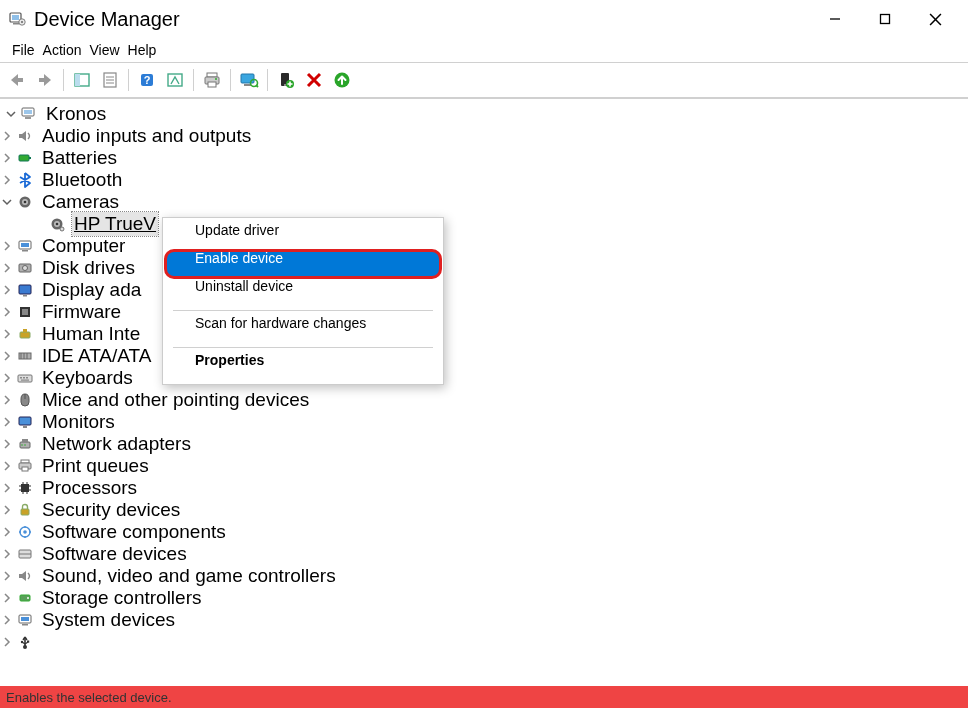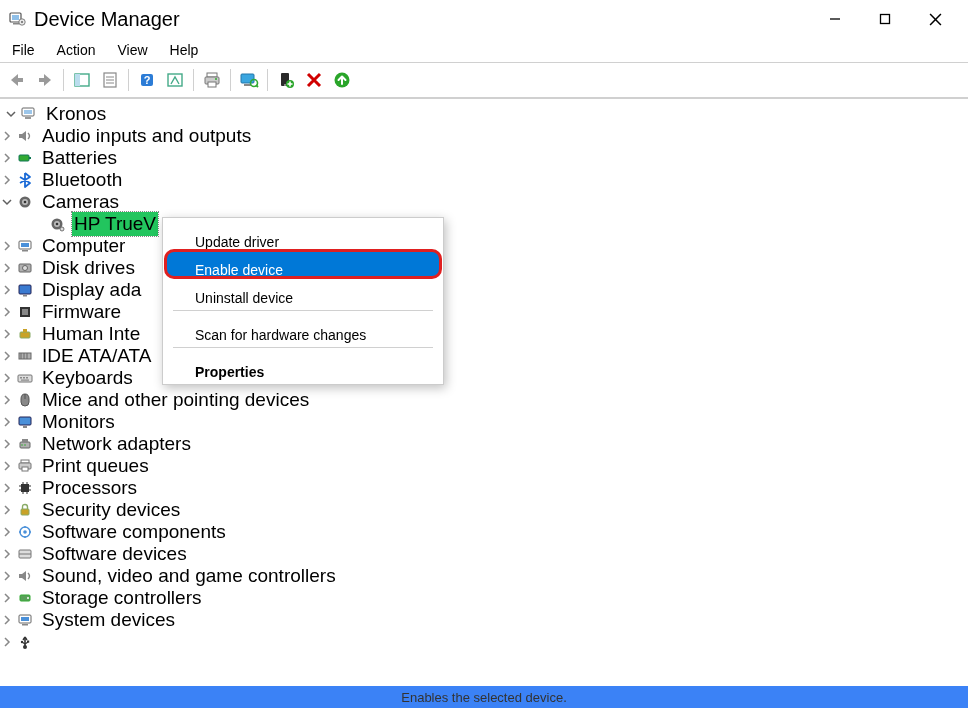--- a/index.html
+++ b/index.html
@@ -38,21 +38,21 @@
   font-size: 14px;
   font-family: "Segoe UI Symbol", sans-serif;
 }
 
 
 .menubar {
   height: 24px;
   display: flex;
   align-items: center;
   padding: 0 8px;
-  gap: 14px;
+  gap: 0;
 }
 .menubar .menu-item {
   font-size: 14px;
   padding: 2px 4px;
 }
 
 
 .toolbar-wrap {
   border-top: 1px solid #d0d0d0;
   border-bottom: 1px solid #d0d0d0;
@@ -98,38 +98,39 @@
   margin-right: 2px;
 }
 .expander.open { color: #404040; }
 .dev-icon {
   width: 18px; height: 18px;
   margin-right: 6px;
   display: flex; align-items: center; justify-content: center;
 }
 .tree-row .label { padding: 1px 2px; }
 .tree-row.selected .label {
-  background: #22c55e;
+  background: #e5e5e5;
   outline: 1px dotted #888;
+  text-decoration: underline;
 }
 
 
 .context-menu {
   position: absolute;
   background: #ffffff;
   border: 1px solid #ccc;
   box-shadow: 2px 3px 10px rgba(0,0,0,0.25);
   padding: 4px 2px;
   z-index: 10;
   width: 282px;
 }
 .ctx-item {
   height: 28px;
   display: flex;
-  align-items: flex-end;
+  align-items: flex-start;
   padding: 0 18px 0 30px;
   font-size: 14px;
 }
 .ctx-item.hover {
   background: #0078d7;
   color: #fff;
 }
 .ctx-item.highlighted-border {
   outline: 3px solid #e02020;
   outline-offset: -2px;
@@ -145,22 +146,21 @@
 
 .statusbar {
   position: absolute;
   left: 0; bottom: 0; right: 0;
   height: 22px;
   display: flex;
   align-items: center;
   padding: 0 6px;
   font-size: 13px;
   color: #333;
-  background: #3b82f6;
-  justify-content: center;
+  background: #ef4444;
 }
 
 
 .ind-0 { padding-left: 4px; }
 .ind-1 { }
 .ind-2 { padding-left: 48px; }
 </style>
 </head>
 <body>
 

